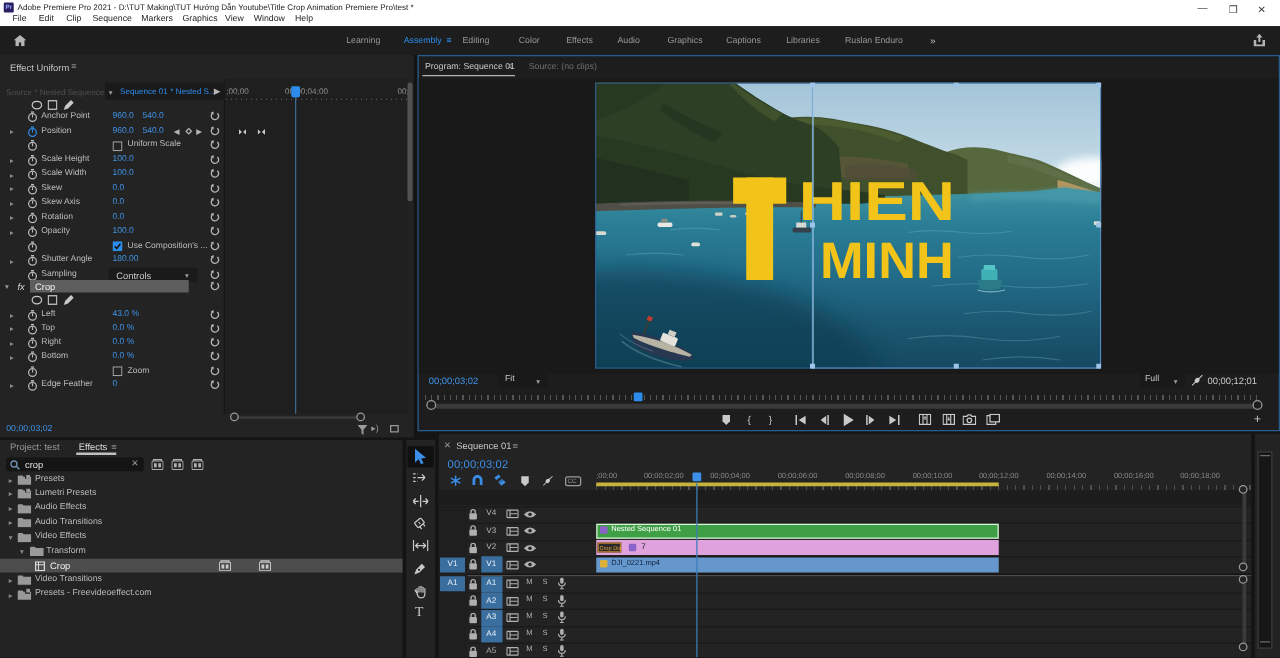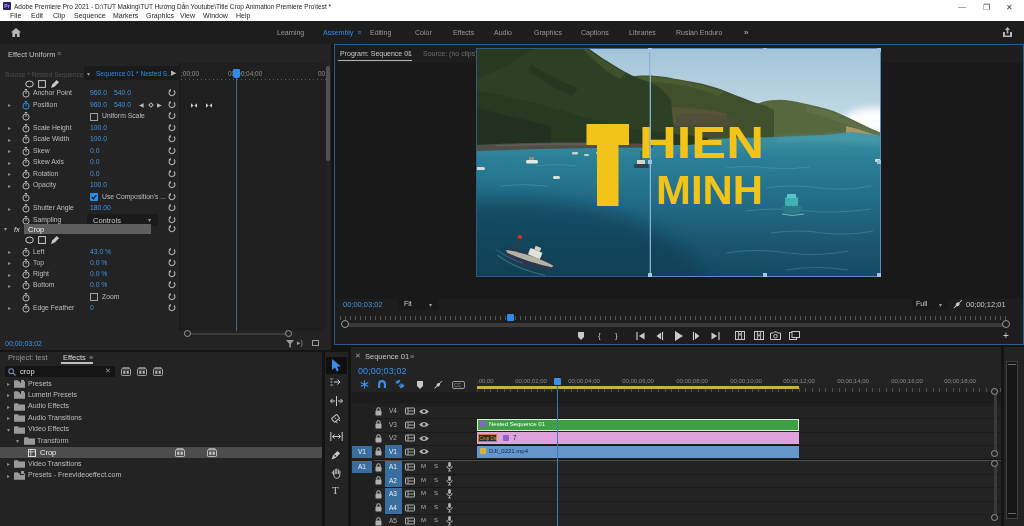--- a/index.html
+++ b/index.html
@@ -508,21 +508,21 @@
   </div>
 
   <div class="panel" id="program" style="left:334px; top:44px; width:690px; height:301px; border:1px solid #2a5d8f; background:#1d1d1d;"></div>
   <div id="prog-content">
     <div class="t" style="left:340px; top:50px; color:#c9c9c9; font-size:7px;">Program: Sequence 01</div>
     <div class="t" style="left:406px; top:50px; color:#8a8a8a; font-size:7px;">≡</div>
     <div class="abs" style="left:338px; top:60px; width:74px; height:1px; background:#b5b5b5;"></div>
     <div class="t" style="left:423px; top:50px; color:#6f6f6f; font-size:7px;">Source: (no clips)</div>
     <div class="abs" style="left:335px; top:63px; width:688px; height:236px; background:#191919;"></div>
 
-    <div id="videobox" class="abs" style="left:476px; top:48px; width:405px; height:161px;"><svg width="405" height="229" viewBox="0 0 405 229">
+    <div id="videobox" class="abs" style="left:476px; top:66px; width:405px; height:161px;"><svg width="405" height="229" viewBox="0 0 405 229">
   <defs>
     <linearGradient id="skyg" x1="0" y1="0" x2="0" y2="1">
       <stop offset="0" stop-color="#a3c4d8"></stop>
       <stop offset="0.6" stop-color="#c3dae6"></stop>
       <stop offset="1" stop-color="#ddecf1"></stop>
     </linearGradient>
     <linearGradient id="waterg" x1="0" y1="0" x2="0" y2="1">
       <stop offset="0" stop-color="#3f95a2"></stop>
       <stop offset="0.18" stop-color="#2b7f97"></stop>
       <stop offset="0.5" stop-color="#226b87"></stop>

